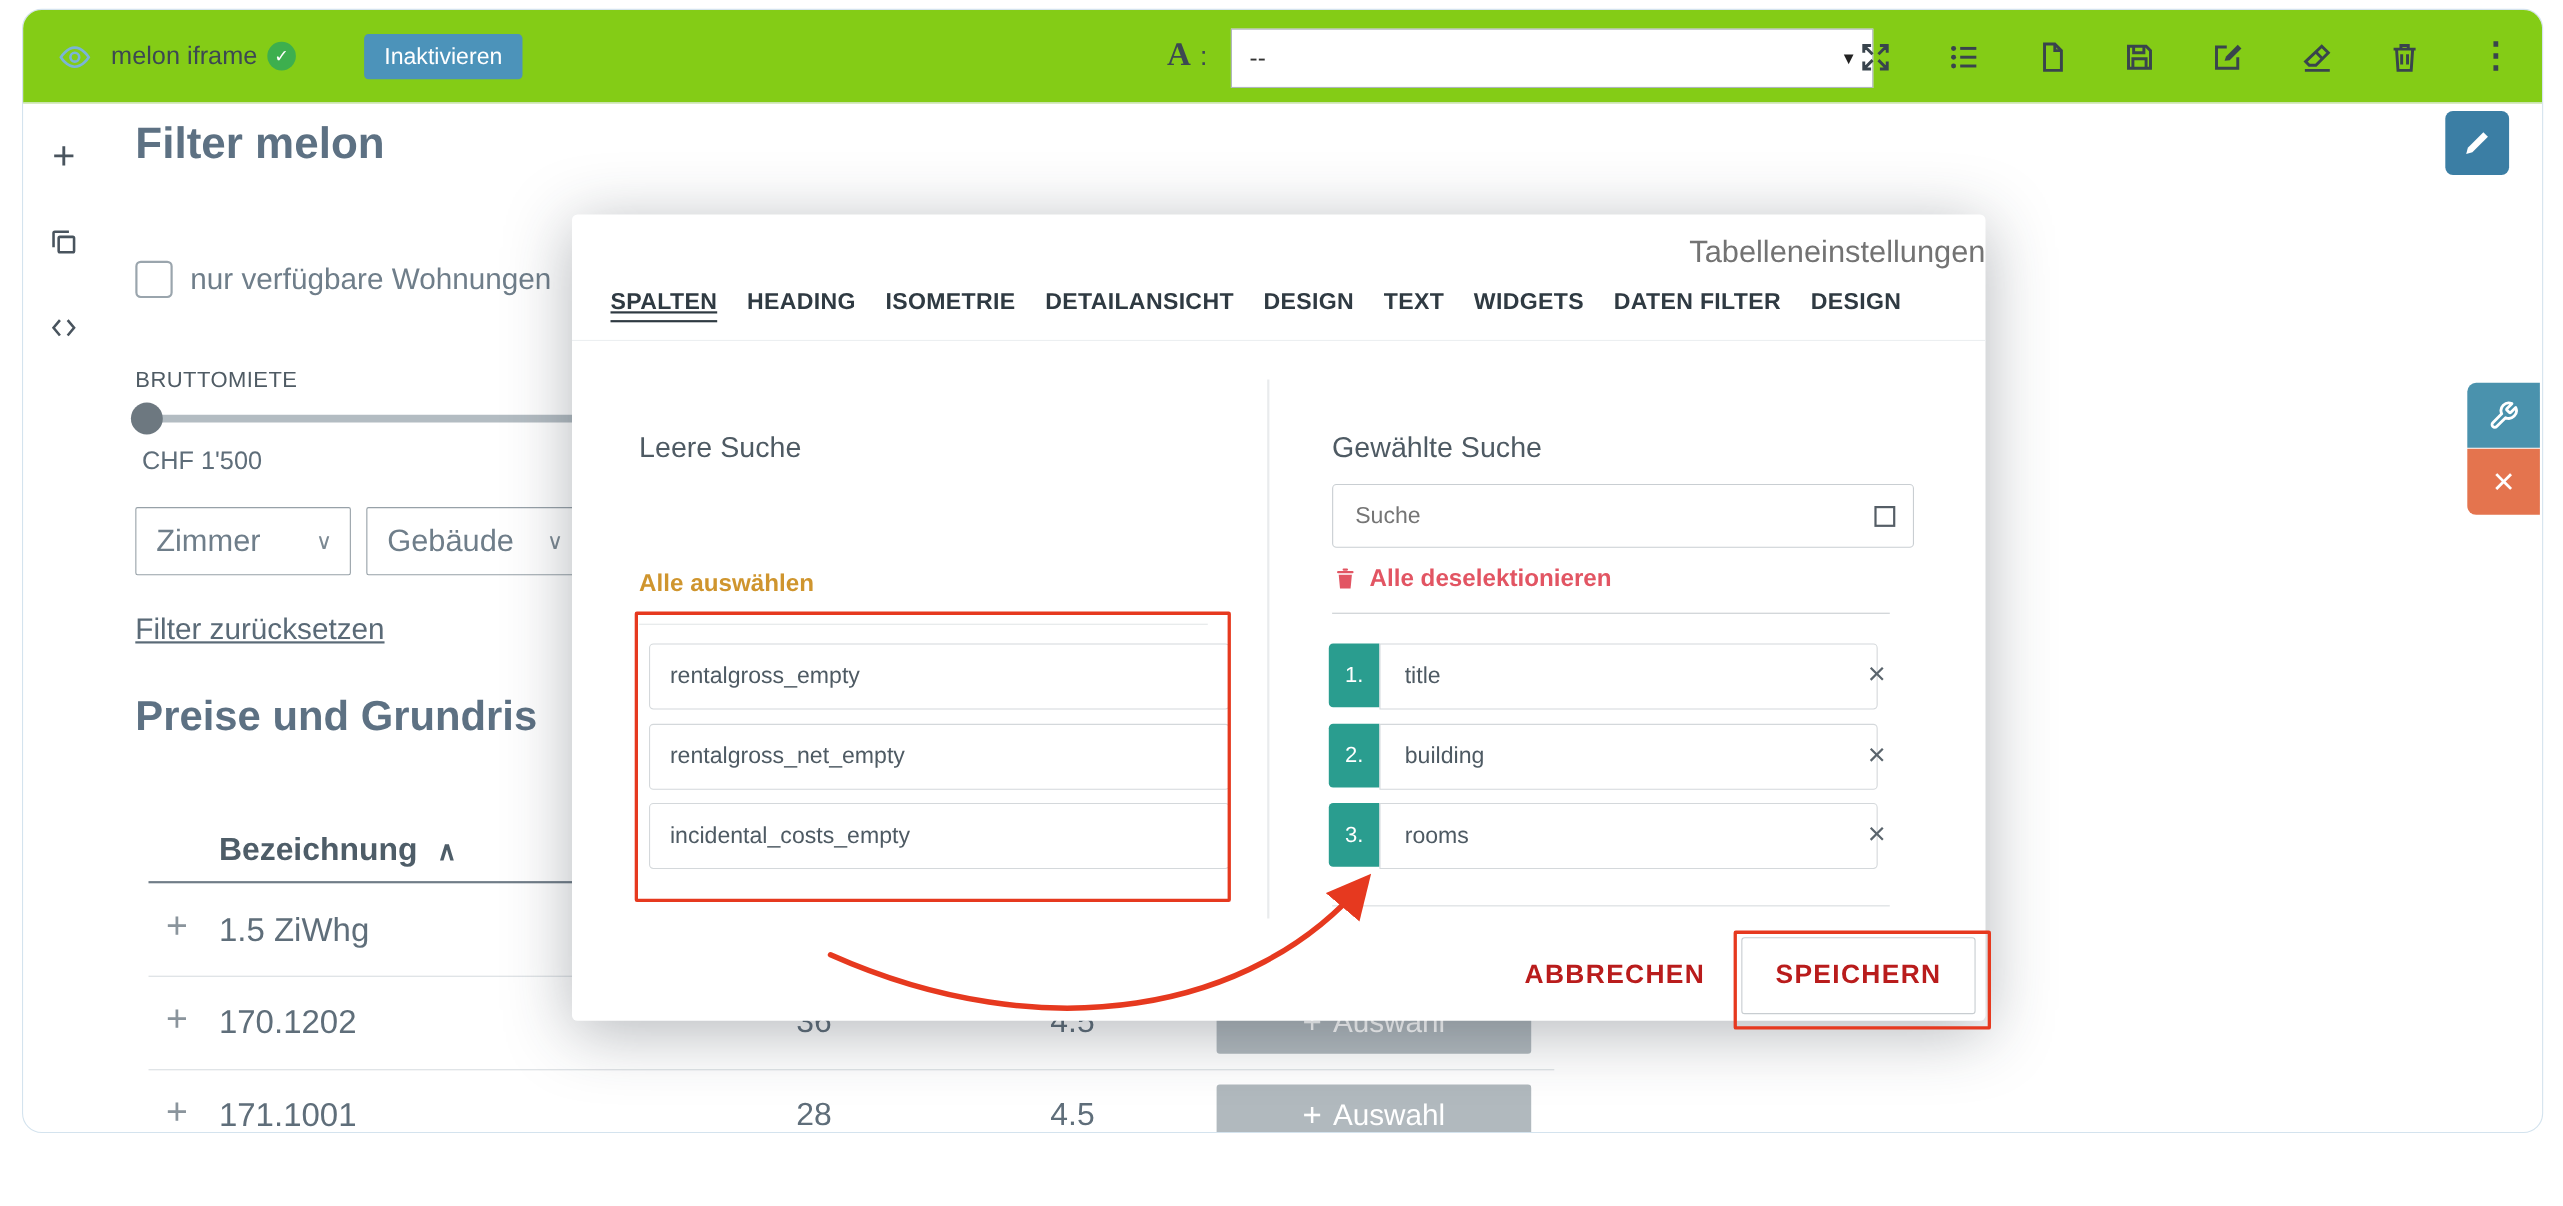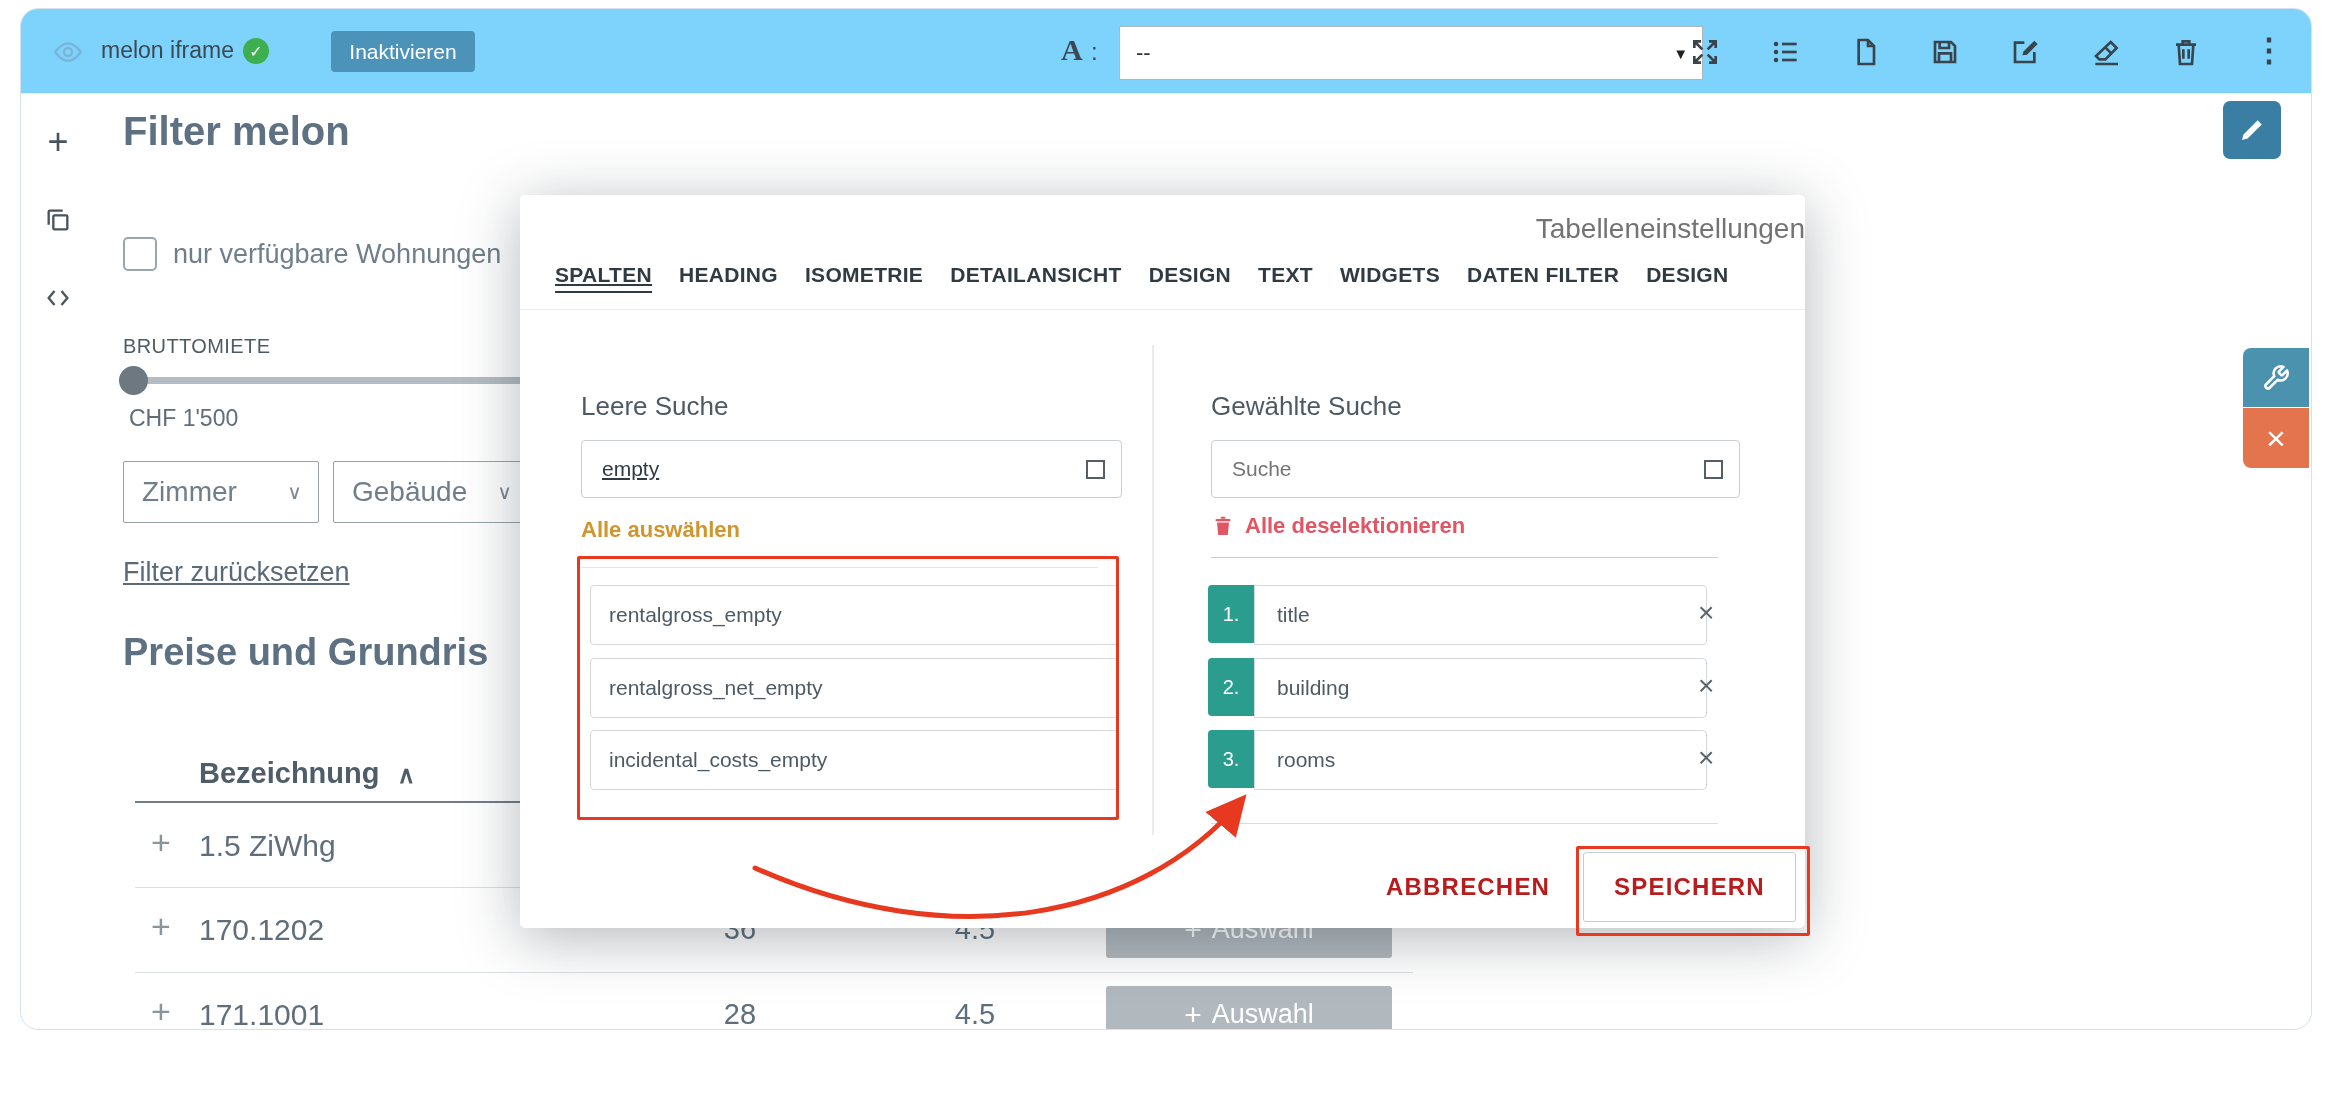--- a/index.html
+++ b/index.html
@@ -1,21 +1,21 @@
 <!DOCTYPE html>
 <html><head>
 <meta charset="utf-8">
 <style>
   html,body{margin:0;padding:0;background:#fff;}
   #screen{position:relative;width:2330px;height:1096px;background:#ffffff;
     font-family:"Liberation Sans",sans-serif;overflow:hidden;color:#3c4852;}
   .abs{position:absolute;}
   .frame{position:absolute;left:20px;top:8px;width:2290px;height:1020px;
     border:1px solid #d4e3ee;border-radius:18px;background:#fff;overflow:hidden;}
-  .topbar{position:absolute;left:0;top:0;right:0;height:84px;background:#7dd3fc;
+  .topbar{position:absolute;left:0;top:0;right:0;height:84px;background:#84cc16;
     border-bottom:1px solid #e9eef2;}
   .btn-primary{background:#4c93ba;color:#fff;border:none;border-radius:4px;
     font-size:21px;font-family:inherit;cursor:pointer;}
   .icon{display:flex;align-items:center;justify-content:center;}
   .select{background:#fff;border:1px solid #aeb6bc;display:flex;align-items:center;
     justify-content:space-between;padding:0 14px 0 16px;font-size:22px;color:#333;}
   .h1{font-weight:700;color:#5d7183;}
   .muted{color:#6f7e8a;}
   .ddl{border:1px solid #97a1a8;border-radius:2px;display:flex;align-items:center;
     justify-content:space-between;padding:0 16px 0 18px;font-size:28px;color:#6f7e8a;background:#fff;}
@@ -229,24 +229,20 @@
       <span class="tab">TEXT</span>
       <span class="tab">WIDGETS</span>
       <span class="tab">DATEN FILTER</span>
       <span class="tab">DESIGN</span>
     </div>
     <div class="hr" style="left:0;top:114px;width:1285px;background:#eceff1;"></div>
 
     <div class="divider-v" style="left:632px;top:150px;height:490px;"></div>
 
     <div class="abs col-title" style="left:61px;top:196px;">Leere Suche</div>
-    <div class="search" style="left:61px;top:245px;width:539px;">
-      <input style="text-decoration: underline;" value="empty">
-      <span class="sq"></span>
-    </div>
     <div class="abs" style="left:61px;top:322px;font-size:22px;font-weight:700;color:#cf952e;cursor:pointer;">Alle auswählen</div>
     <div class="hr" style="left:61px;top:372px;width:517px;background:#e3e6e8;"></div>
 
     <div class="listbox" style="left:70px;top:390px;width:508px;">
       <span>rentalgross_empty</span>
     </div>
     <div class="listbox" style="left:70px;top:535px;width:508px;">
       <span>incidental_costs_empty</span>
     </div>
     <div class="listbox" style="left:70px;top:463px;width:508px;">

